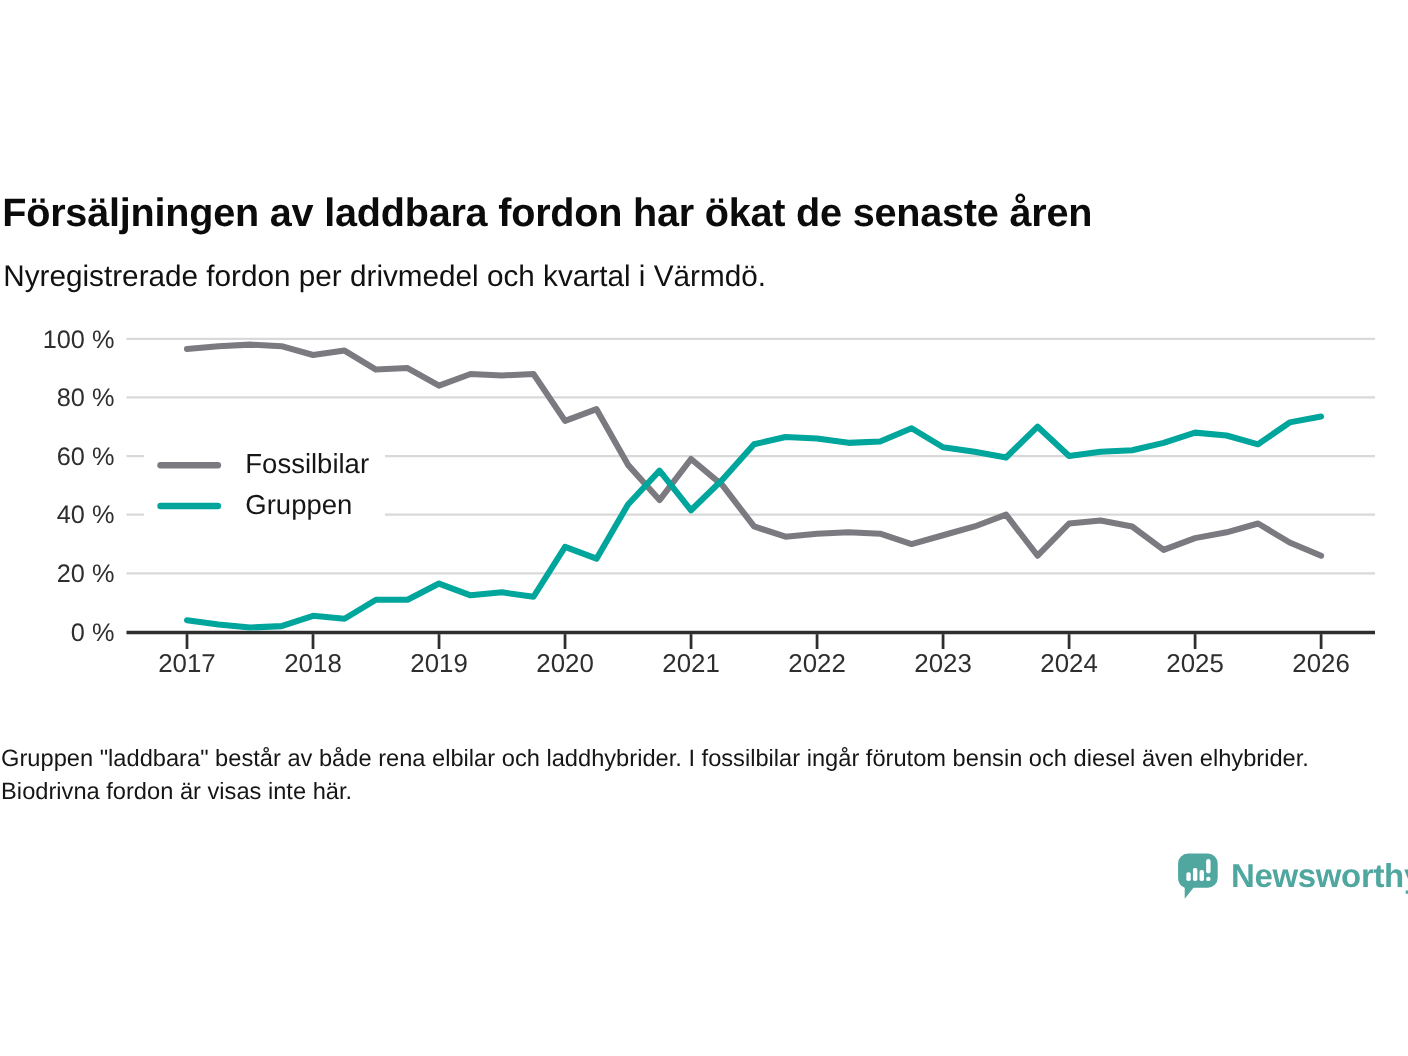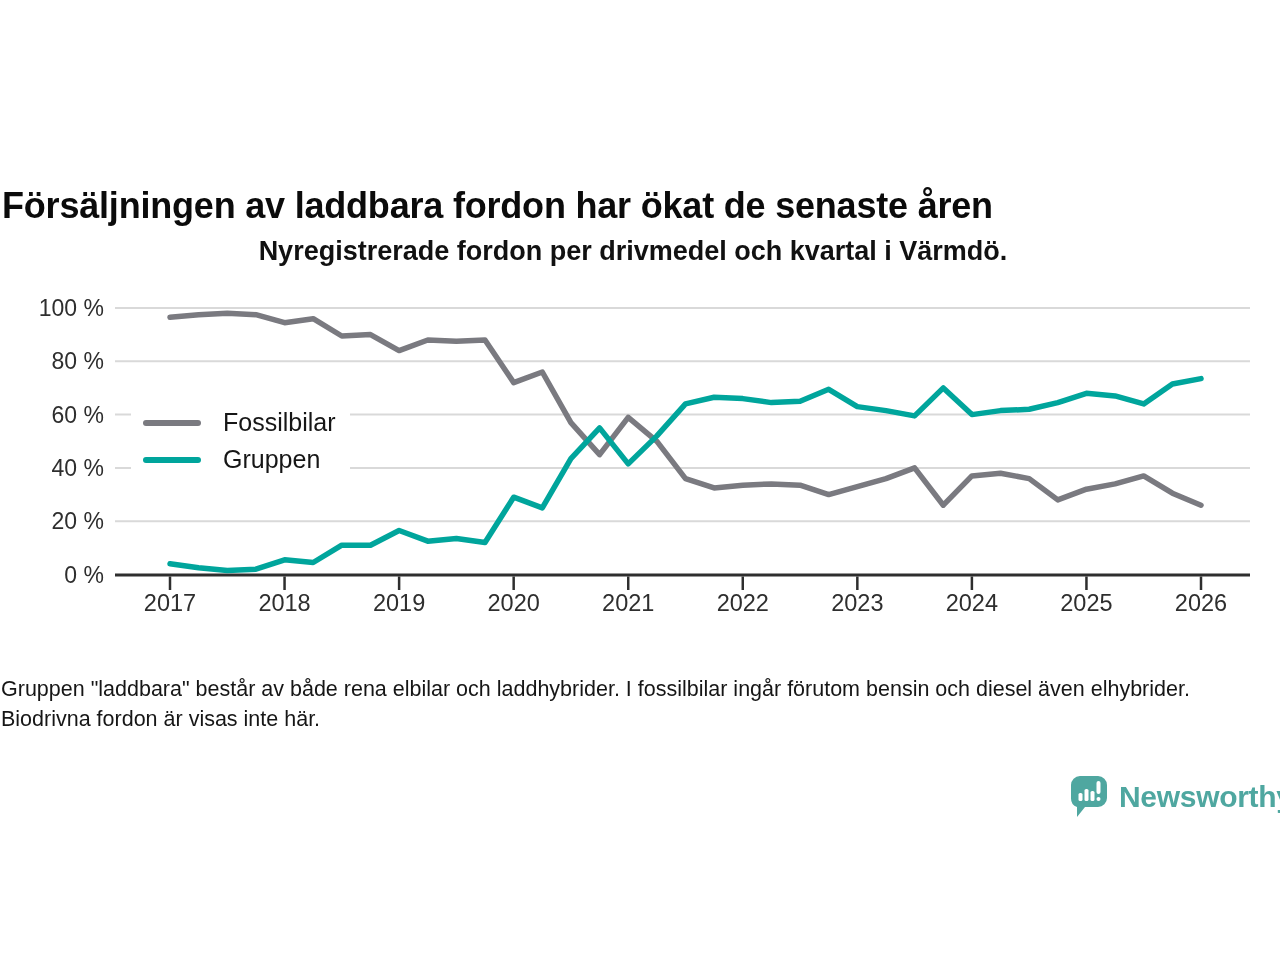--- a/index.html
+++ b/index.html
@@ -11,36 +11,35 @@
   #stage {
     position: relative;
     width: 1280px;
     height: 960px;
     background: #ffffff;
     overflow: hidden;
   }
   .title {
     position: absolute;
     left: 2px;
-    top: 161px;
+    top: 148px;
     width: 1260px;
     font-size: 36px;
     font-weight: 700;
     color: #0b0b0b;
     letter-spacing: -0.2px;
   }
   .subtitle {
     position: absolute;
     left: 3px;
     top: 236px;
     width: 1260px;
     font-size: 27px;
-    font-weight: 700;
+    font-weight: 400;
     color: #111111;
-    text-align: center;
   }
   #chart-svg {
     position: absolute;
     left: 0;
     top: 0;
     width: 1280px;
     height: 960px;
   }
   .legend {
     position: absolute;

